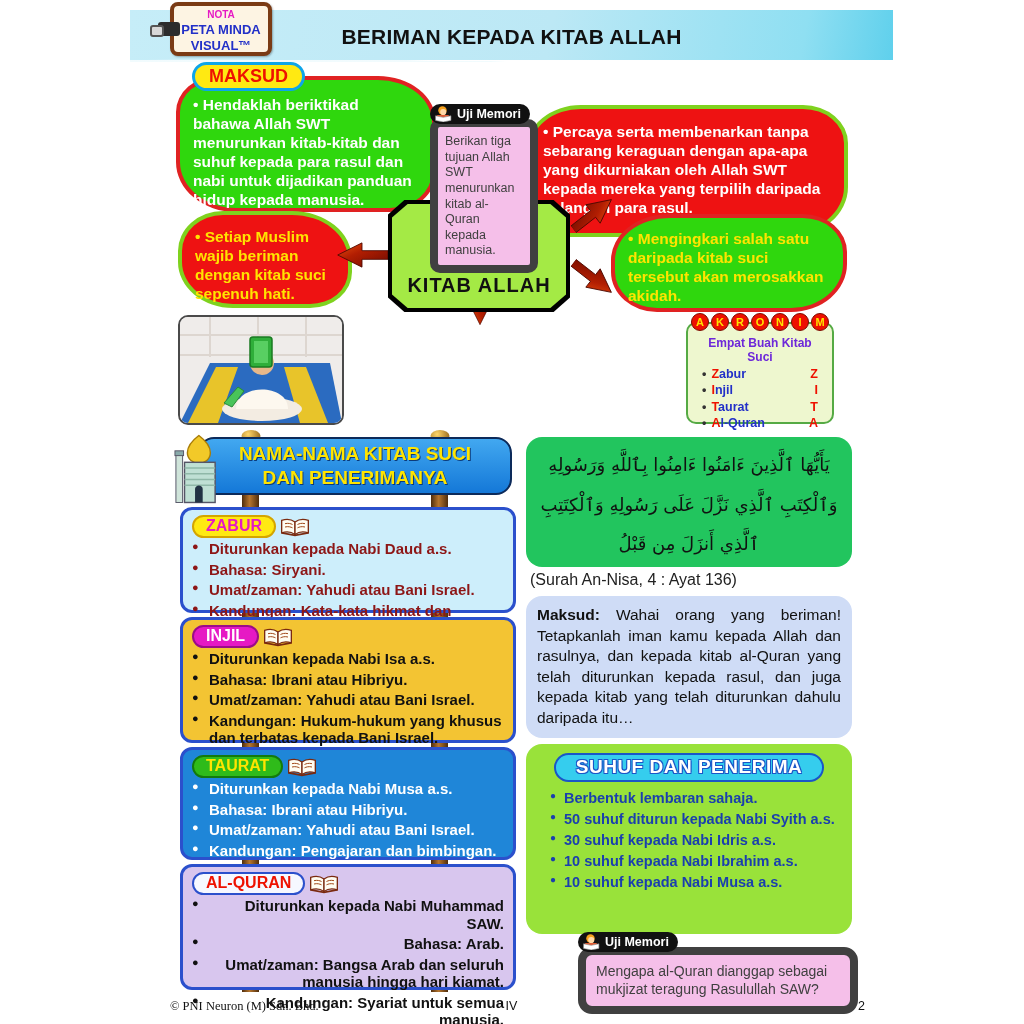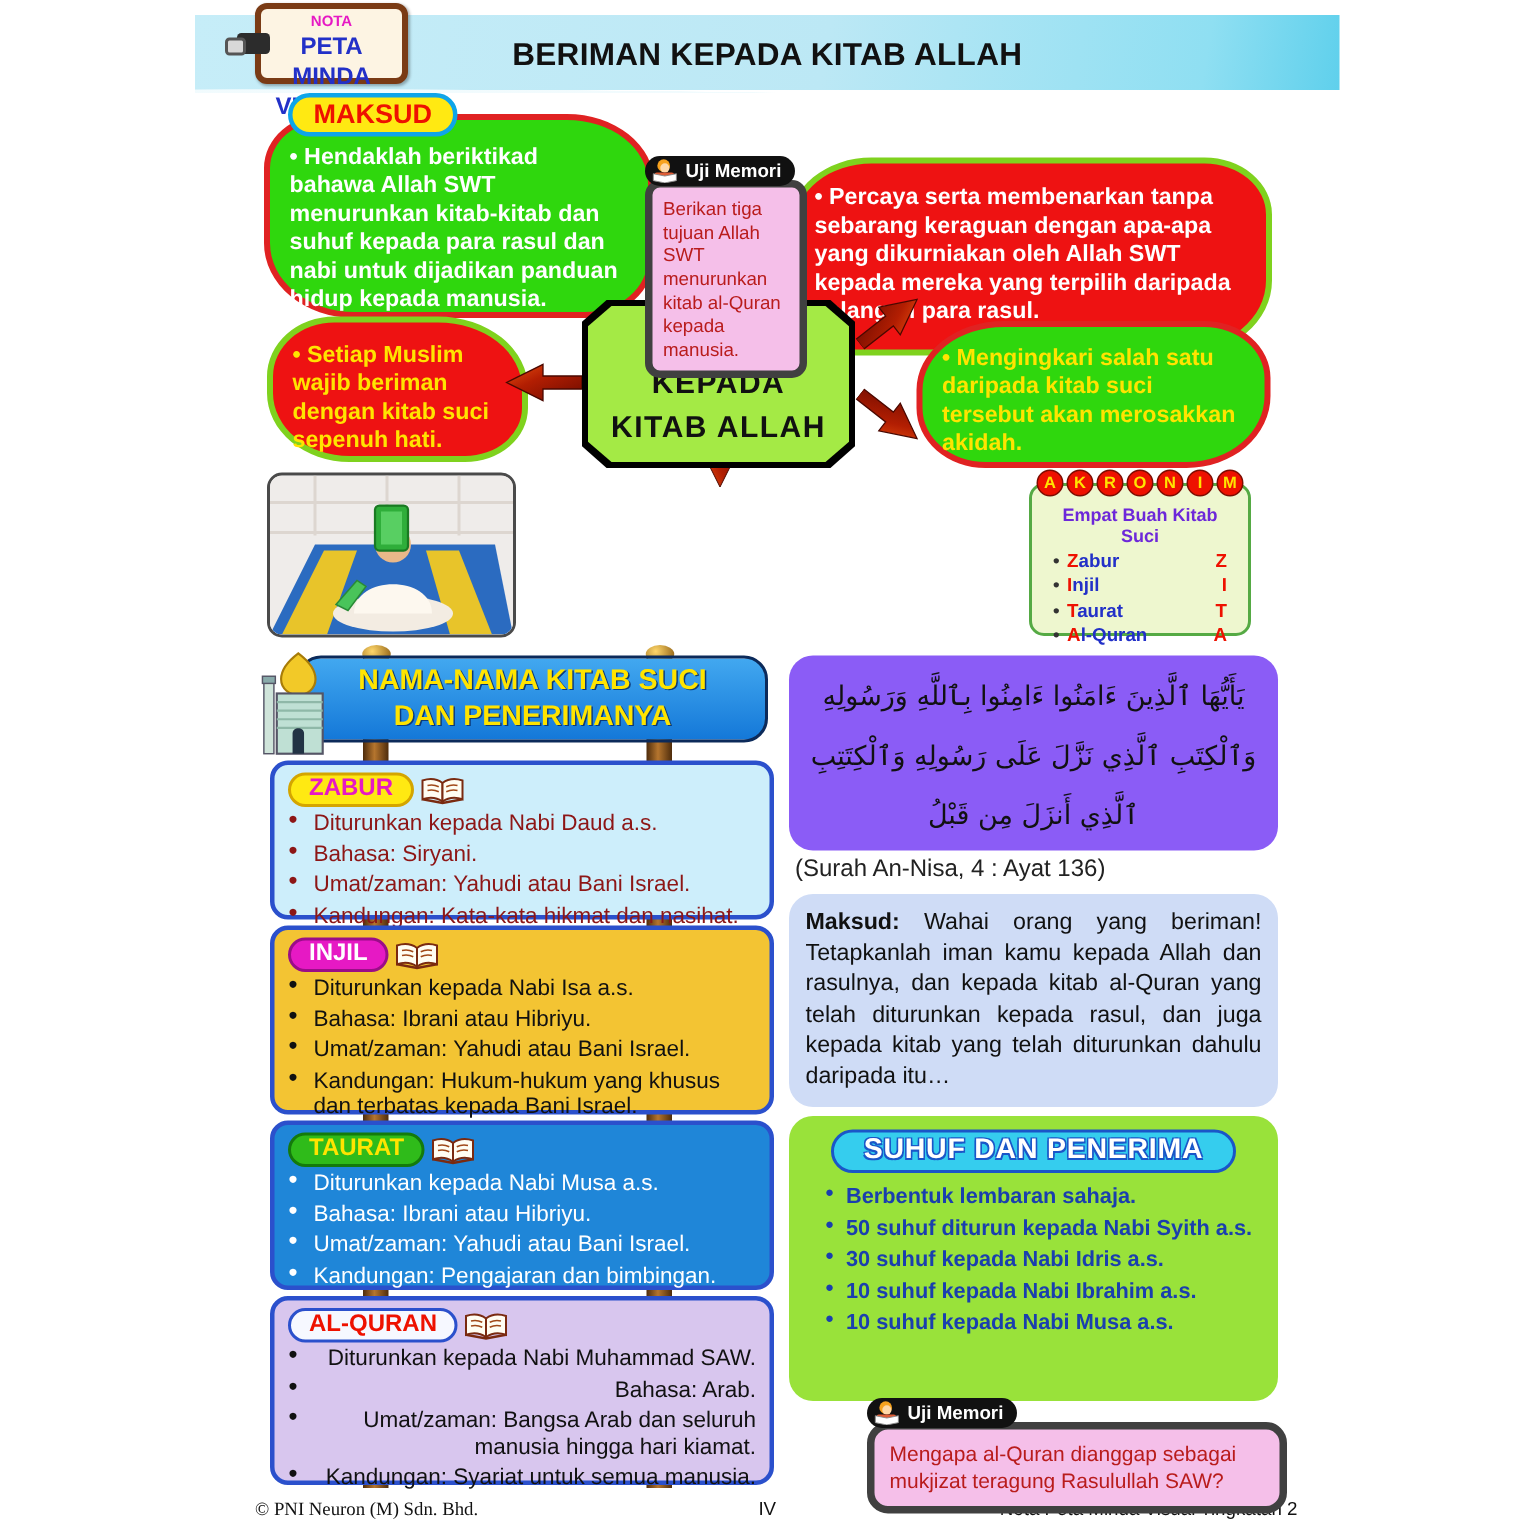--- a/index.html
+++ b/index.html
@@ -12,21 +12,21 @@
     background:linear-gradient(100deg,#c6edf8 0%,#bce8f5 55%,#8fdff2 88%,#5fd0ec 100%); }
   .header-band::after { content:""; position:absolute; left:0; bottom:-2px; width:100%; height:14px;
     background:radial-gradient(120% 140% at 10% 160%, #eefafd 55%, transparent 56%); opacity:.8; }
   .page-title { position:absolute; left:0; right:0; top:15px; text-align:center; font-size:21px; font-weight:bold;
     color:#111; letter-spacing:.2px; }
   .logo { position:absolute; left:40px; top:2px; width:102px; height:54px; background:#fdf4e3;
     border:4px solid #7a3b15; border-radius:8px; text-align:center; padding-top:3px; z-index:5;
     box-shadow:1px 1px 2px rgba(0,0,0,.3); }
   .logo-line { font-weight:bold; font-size:10px; line-height:1.25; }
   .logo-l1 { color:#e619c4; }
-  .logo-l2, .logo-l3 { color:#2230c8; font-size:16px; }
+  .logo-l2, .logo-l3 { color:#2230c8; font-size:13px; }
   .binder-clip { position:absolute; left:-16px; top:16px; width:22px; height:14px; background:#2c2c2c;
     border-radius:3px; }
   .binder-clip::before { content:""; position:absolute; left:-8px; top:3px; width:10px; height:8px;
     border:2px solid #555; border-radius:3px; background:#d8d8d8; }
 
   
   .cloud { position:absolute; padding:10px 13px; font-weight:bold; line-height:1.22; }
   .cloud-green { background:#2fd70d; border:4px solid #e02222; color:#fff;
     border-radius:42px 58px 46px 60px / 36px 46px 40px 50px; }
   .cloud-red { background:#ee1212; border:4px solid #7fd21e; color:#fff;
@@ -54,22 +54,22 @@
     clip-path:polygon(9% 0,91% 0,100% 13%,100% 87%,91% 100%,9% 100%,0 87%,0 13%);
     display:flex; flex-direction:column; justify-content:center; align-items:center; gap:6px; }
   .center-line { font-size:20px; font-weight:bold; color:#111; letter-spacing:1px; }
 
   .arrow { position:absolute; z-index:2; }
 
   
   .uji { position:absolute; z-index:6; }
   .uji-label { display:inline-flex; align-items:center; gap:3px; background:#111; color:#fff;
     border-radius:10px; padding:1px 9px 2px 4px; font-size:12.5px; font-weight:bold; position:relative; z-index:2; }
-  .uji-box { background:#f5bfe9; border:5px solid #404040; border-radius:10px; padding:7px 7px 6px;
-    font-size:12.5px; color:#b91c1c; margin-top:-7px; line-height:1.25; }
+  .uji-box { background:#f5bfe9; border:8px solid #404040; border-radius:10px; padding:7px 7px 6px;
+    font-size:12.5px; color:#404040; margin-top:-7px; line-height:1.25; }
   #uji1 { left:300px; top:104px; width:108px; }
   #uji2 { left:448px; top:932px; width:280px; }
   #uji2 .uji-box { font-size:14px; border-radius:14px; padding:8px 10px; }
 
   
   .photo { position:absolute; left:48px; top:315px; width:166px; height:110px; border:2px solid #4a4a4a;
     border-radius:10px; overflow:hidden; background:#ededed; }
 
   
   .akronim { position:absolute; left:556px; top:322px; width:148px; height:102px; background:#eef7cf;
@@ -107,30 +107,30 @@
   #box-alquran{ top:864px; height:126px; background:#d8c6ee; }
 
   .book-pill-row { display:flex; align-items:center; gap:4px; margin-bottom:2px; }
   .book-pill { border-radius:999px; padding:0 12px 1px; font-size:16px; font-weight:bold; }
   #box-zabur  .book-pill { background:#ffe912; color:#e619c4; border:2px solid #d4a500; }
   #box-injil  .book-pill { background:#e619c4; color:#fff;     border:2px solid #9a0d88; }
   #box-taurat .book-pill { background:#2fbb1a; color:#ffe400;  border:2px solid #147a0c; }
   #box-alquran.book-box .book-pill { background:#f6f8ff; color:#ee1100; border:2px solid #2b50cc; }
 
   .book-items { list-style:none; }
-  .book-items li { position:relative; padding-left:17px; font-size:15px; font-weight:normal; line-height:1.17;
+  .book-items li { position:relative; padding-left:17px; font-size:15px; font-weight:bold; line-height:1.17;
     margin-bottom:3px; }
   .book-items li::before { content:"●"; position:absolute; left:0; top:0; font-size:11px; }
   #box-zabur  .book-items li { color:#8d1616; } #box-zabur  .book-items li::before { color:#8d1616; }
   #box-injil  .book-items li { color:#111; }    #box-injil  .book-items li::before { color:#111; }
   #box-taurat .book-items li { color:#fff; }    #box-taurat .book-items li::before { color:#fff; }
   #box-alquran .book-items li { color:#111;text-align:right; }   #box-alquran .book-items li::before { color:#111; }
 
   
-  .verse-box { position:absolute; left:396px; top:437px; width:326px; height:130px; background:#8b5cf6;
+  .verse-box { position:absolute; left:396px; top:437px; width:326px; height:130px; background:#22c55e;
     border-radius:16px; padding:8px 10px; direction:rtl; text-align:center; }
   .verse-line { font-family:"DejaVu Sans", sans-serif; font-size:18px; color:#111; line-height:2.2; }
   .verse-ref { position:absolute; left:400px; top:571px; font-size:16px; color:#222; }
   .maksud-box { position:absolute; left:396px; top:596px; width:326px; height:142px; background:#cfdcf6;
     border-radius:16px; padding:9px 11px; font-size:15.5px; color:#111; text-align:justify; line-height:1.33; }
   .maksud-box b { font-weight:bold; }
 
   .suhuf-box { position:absolute; left:396px; top:744px; width:326px; height:190px; background:#99e23a;
     border-radius:16px; padding:9px 10px 6px; }
   .suhuf-title { width:88%; margin:0 auto 6px; background:#35cdee; border:2px solid #1a56c8; border-radius:999px;

